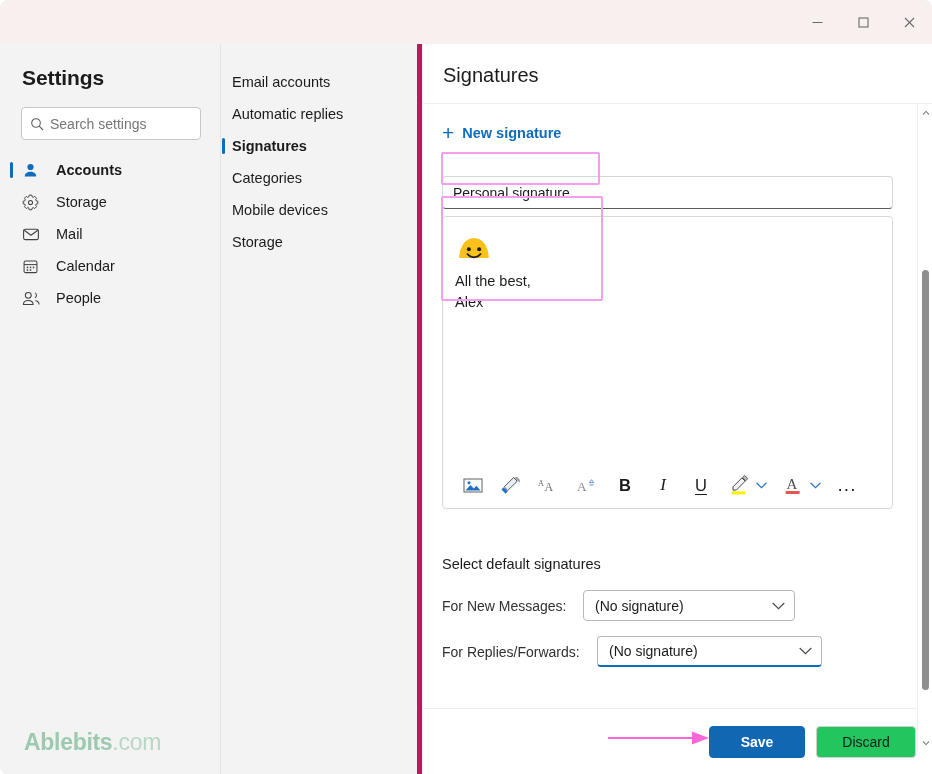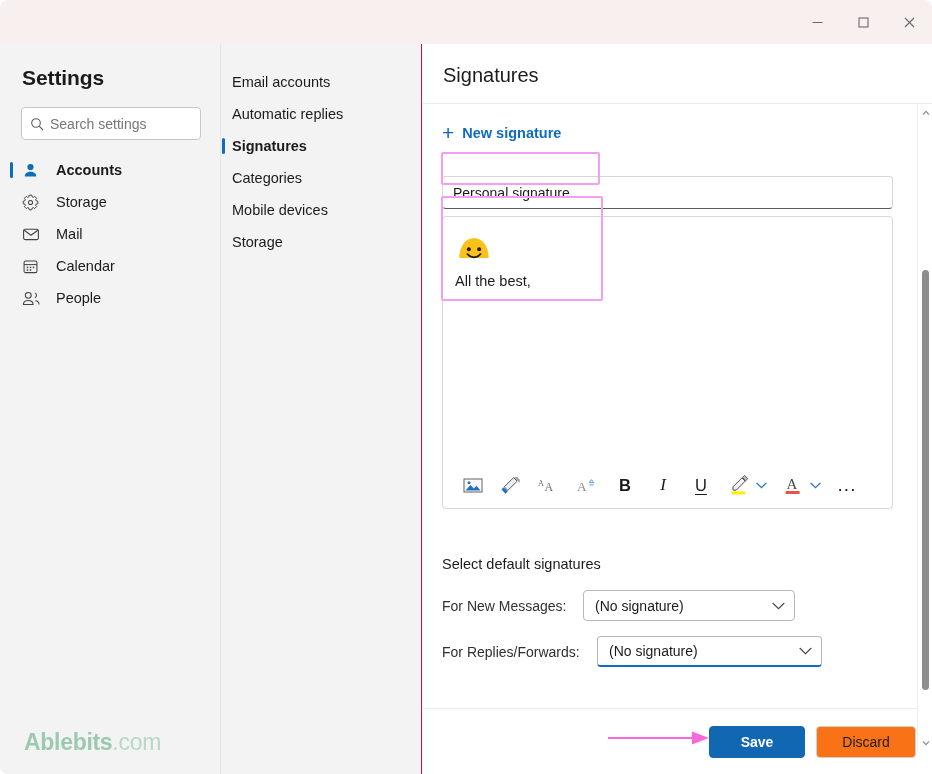--- a/index.html
+++ b/index.html
@@ -80,21 +80,21 @@
     position: absolute; left: 10px; top: 7px;
     width: 3px; height: 16px; border-radius: 2px;
     background: #0f6cbd;
   }
 
   
   #mid-col {
     position: absolute; left: 222px; top: 44px;
     width: 200px; height: 730px;
     background: #f3f3f3;
-    border-right: 1px solid #be185d;
+    border-right: 5px solid #be185d;
   }
   .sub-item {
     position: absolute; left: 0;
     width: 200px; height: 32px;
     display: flex; align-items: center;
     padding-left: 10px;
   }
   .sub-item .slabel { font-size: 14.5px; color: #1b1b1b; }
   .sub-item.selected .slabel { font-weight: 700; }
   .sub-bar {
@@ -222,21 +222,21 @@
   #save-btn {
     position: absolute; right: 127px; top: 17px;
     width: 96px; height: 32px;
     background: #1267b2; border: 1px solid #1267b2; border-radius: 4px;
     color: #ffffff; font-size: 14px; font-weight: 700;
     display: flex; align-items: center; justify-content: center;
   }
   #discard-btn {
     position: absolute; right: 16px; top: 17px;
     width: 100px; height: 32px;
-    background: #f97316; border: 1px solid #cfcfcf; border-radius: 4px;
+    background: #22c55e; border: 1px solid #cfcfcf; border-radius: 4px;
     color: #1b1b1b; font-size: 14px;
     display: flex; align-items: center; justify-content: center;
   }
 
   
   #vscroll {
     position: absolute; right: 0; top: 60px;
     width: 15px; height: 648px;
     background: #ffffff; border-left: 1px solid #f0f0f0;
   }
@@ -409,20 +409,21 @@
 
     <div id="editor">
       <div id="editor-body">
         <svg id="emoji" viewBox="0 0 40 40" aria-hidden="true">
           <path d="M4.5 30.5C4.5 20 10 9.5 20 9.5S35.5 20 35.5 30.5z" fill="#fac11a"></path>
           <circle cx="14.6" cy="21.4" r="2.1" fill="#1b1b1b"></circle>
           <circle cx="25.4" cy="21.4" r="2.1" fill="#1b1b1b"></circle>
           <path d="M13.2 26.4c1.7 2.3 4 3.4 6.8 3.4s5.1-1.1 6.8-3.4" fill="none" stroke="#1b1b1b" stroke-width="1.9" stroke-linecap="round"></path>
         </svg>
         <div class="sig-line">All the best,</div>
+        <div class="sig-line">Alex</div>
       </div>
 
       <div id="toolbar">
 
         <div class="tb-btn">
           <svg width="20" height="17" viewBox="0 0 20 17" aria-hidden="true">
             <rect x="1" y="2" width="18" height="13" fill="none" stroke="#6e6e6e" stroke-width="1.1"></rect>
             <path d="M2.5 13.5l5-5.4 3.3 3.4 2.6-2.8 4.1 4.8z" fill="#1f6fc4"></path>
             <circle cx="6" cy="5.8" r="1.5" fill="#1f6fc4"></circle>
           </svg>

